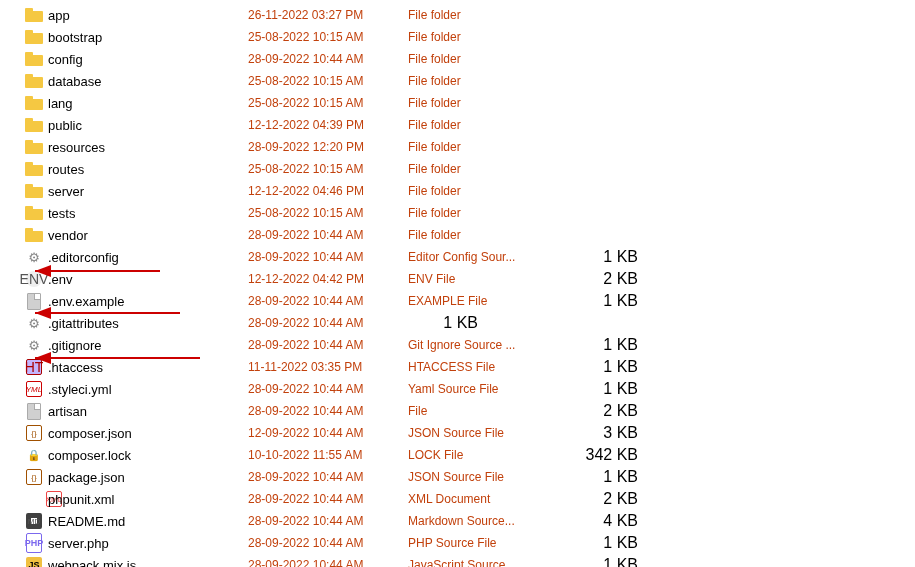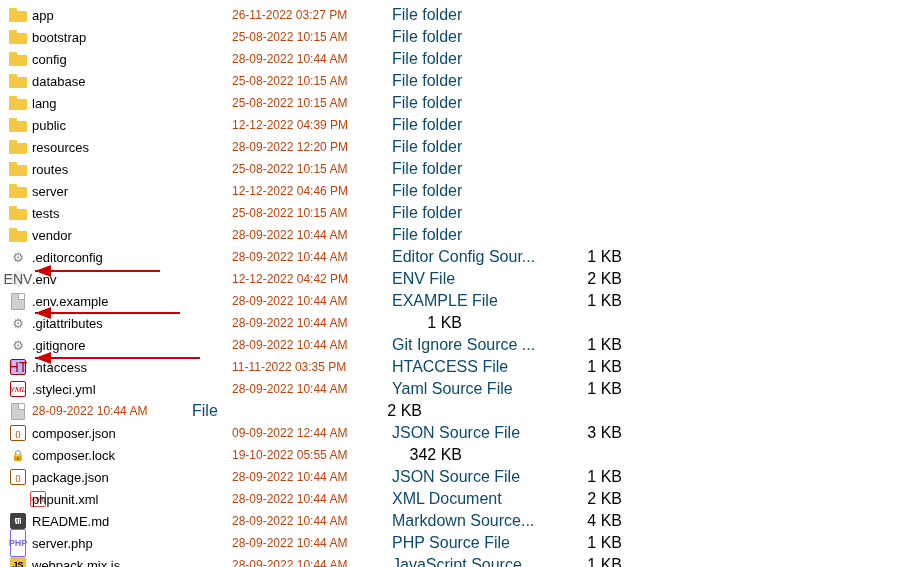--- a/index.html
+++ b/index.html
@@ -11,21 +11,21 @@
       overflow-x: hidden;
     }
     .file-list {
       width: 100%;
       padding: 4px 0;
     }
     .file-row {
       display: flex;
       align-items: center;
       height: 22px;
-      padding: 0 8px;
+      padding: 0 24px;
       cursor: default;
     }
     .file-icon {
       width: 20px;
       height: 20px;
       margin-right: 4px;
       flex-shrink: 0;
       display: flex;
       align-items: center;
       justify-content: center;
@@ -80,21 +80,21 @@
     .icon-gear-file {
       width: 16px;
       height: 16px;
       color: #888;
       font-size: 13px;
       display: flex; align-items: center; justify-content: center;
     }
     
     .icon-php {
       width: 16px;
-      height: 28px;
+      height: 20px;
       font-size: 9px;
       font-weight: bold;
       color: #7b68ee;
       display: flex; align-items: center; justify-content: center;
       border: 1px solid #7b68ee;
       border-radius: 2px;
     }
     
     .icon-js {
       width: 16px;
@@ -186,22 +186,22 @@
     }
     .col-date {
       width: 160px;
       flex-shrink: 0;
       color: #c2410c;
       font-size: 12px;
     }
     .col-type {
       width: 160px;
       flex-shrink: 0;
-      color: #0c4a6e;
-      font-size: 16px;
+      color: #c2410c;
+      font-size: 12px;
     }
     .col-size {
       width: 70px;
       flex-shrink: 0;
       color: #000;
       font-size: 16px;
       text-align: right;
     }
     svg.arrows {
       position: absolute;
@@ -378,39 +378,41 @@
         </div>
         <div class="col-name">.styleci.yml</div>
         <div class="col-date">28-09-2022 10:44 AM</div>
         <div class="col-type">Yaml Source File</div>
         <div class="col-size">1 KB</div>
       </div>
       <div class="file-row" id="file-row-18">
         <div class="file-icon">
           <div class="icon-file"></div>
         </div>
+        <div class="col-name">artisan</div>
         <div class="col-date">28-09-2022 10:44 AM</div>
         <div class="col-type">File</div>
         <div class="col-size">2 KB</div>
       </div>
       <div class="file-row" id="file-row-19">
         <div class="file-icon">
           <div class="icon-json">{}</div>
         </div>
         <div class="col-name">composer.json</div>
-        <div class="col-date">09-09-2022 12:44 AM</div>
+        <div class="col-date">12-09-2022 10:44 AM</div>
         <div class="col-type">JSON Source File</div>
         <div class="col-size">3 KB</div>
       </div>
       <div class="file-row" id="file-row-20">
         <div class="file-icon">
           <div class="icon-lock">🔒</div>
         </div>
         <div class="col-name">composer.lock</div>
-        <div class="col-date">19-10-2022 05:55 AM</div>
+        <div class="col-date">10-10-2022 11:55 AM</div>
+        <div class="col-type">LOCK File</div>
         <div class="col-size">342 KB</div>
       </div>
       <div class="file-row" id="file-row-21">
         <div class="file-icon">
           <div class="icon-json">{}</div>
         </div>
         <div class="col-name">package.json</div>
         <div class="col-date">28-09-2022 10:44 AM</div>
         <div class="col-type">JSON Source File</div>
         <div class="col-size">1 KB</div>

